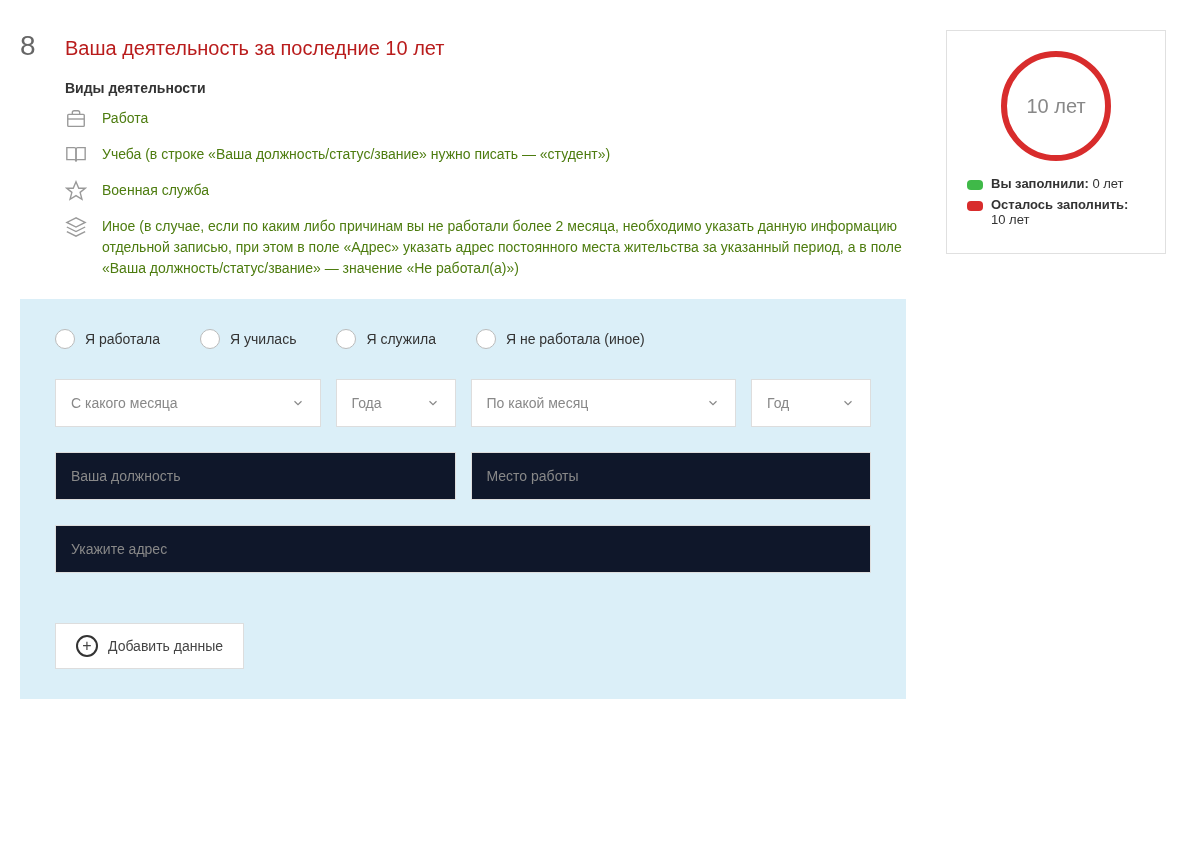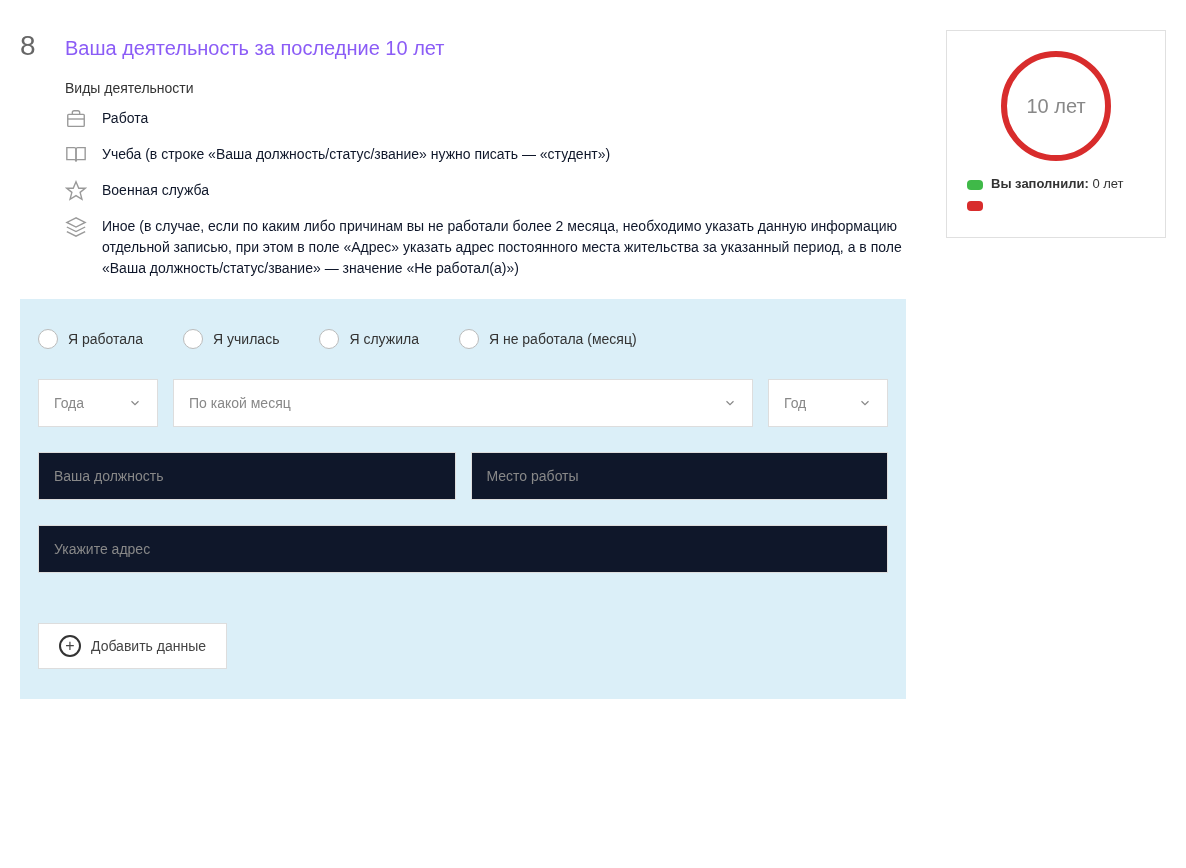--- a/index.html
+++ b/index.html
@@ -27,52 +27,52 @@
       font-weight: 300;
     }
     .section-header {
       display: flex;
       align-items: baseline;
       gap: 15px;
     }
     .section-title {
       font-size: 20px;
       font-weight: normal;
-      color: #8b5cf6;
+      color: #b91c1c;
     }
     .sub-title {
       font-size: 14px;
-      font-weight: normal;
+      font-weight: bold;
       margin-top: 18px;
       margin-left: 45px;
       margin-bottom: 12px;
     }
     .activity-list {
       list-style: none;
       margin-left: 45px;
     }
     .activity-item {
       display: flex;
       align-items: flex-start;
       gap: 15px;
       margin-bottom: 14px;
-      color: #0f172a;
+      color: #4d7c0f;
     }
     .activity-icon {
       flex: 0 0 22px;
       width: 22px;
       height: 22px;
       color: #999;
     }
     .activity-item span.text { flex: 1; line-height: 1.5; max-width: 800px; }
 
     .form-block {
       background: #dbeff8;
       margin-top: 20px;
-      padding: 30px 18px;
+      padding: 30px 35px;
     }
     .radio-row {
       display: flex;
       gap: 40px;
       margin-bottom: 30px;
     }
     .radio-opt {
       display: flex;
       align-items: center;
       gap: 10px;
@@ -244,25 +244,31 @@
         <label class="radio-opt">
           <span class="radio-circle"></span>
           <span>Я училась</span>
         </label>
         <label class="radio-opt">
           <span class="radio-circle"></span>
           <span>Я служила</span>
         </label>
         <label class="radio-opt">
           <span class="radio-circle"></span>
-          <span>Я не работала (месяц)</span>
+          <span>Я не работала (иное)</span>
         </label>
       </div>
 
       <div class="date-row">
+        <div class="select-box wide">
+          <span>С какого месяца</span>
+          <svg class="chevron" viewBox="0 0 24 24" fill="none" stroke="currentColor" stroke-width="2">
+              <polyline points="6 9 12 15 18 9"></polyline>
+            </svg>
+        </div>
         <div class="select-box narrow">
           <span>Года</span>
           <svg class="chevron" viewBox="0 0 24 24" fill="none" stroke="currentColor" stroke-width="2">
               <polyline points="6 9 12 15 18 9"></polyline>
             </svg>
         </div>
         <div class="select-box wide">
           <span>По какой месяц</span>
           <svg class="chevron" viewBox="0 0 24 24" fill="none" stroke="currentColor" stroke-width="2">
               <polyline points="6 9 12 15 18 9"></polyline>
@@ -303,16 +309,17 @@
     <div class="info-card">
       <div class="ring">
         <span>10 лет</span>
       </div>
       <div class="legend-row">
         <span class="legend-dot dot-green"></span>
         <span class="legend-text"><b>Вы заполнили:</b><span> 0 лет</span></span>
       </div>
       <div class="legend-row">
         <span class="legend-dot dot-red"></span>
+        <span class="legend-text"><b>Осталось заполнить:</b><span> 10 лет</span></span>
       </div>
     </div>
   </div>
 </div>
 
 </body></html>

